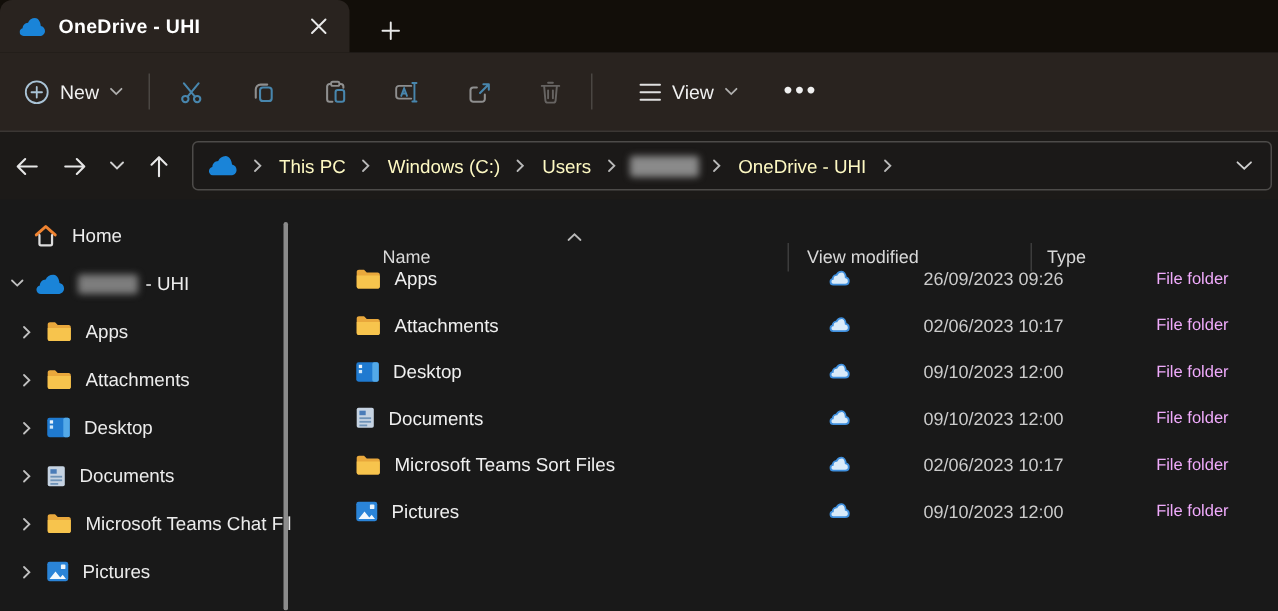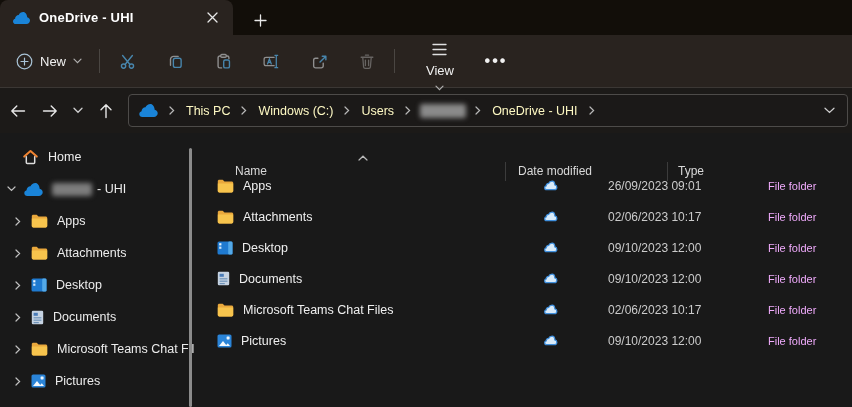--- a/index.html
+++ b/index.html
@@ -44,21 +44,21 @@
     flex:1; height:33px; margin-left:6px; margin-right:0;
     border:1px solid #4d4b49; border-radius:4px; background:#1b1918;
     display:flex; align-items:center; padding:0 10px; gap:2px; min-width:0;
   }
   .crumb { font-size:12.5px; color:#fef9c3; padding:3px 6px; border-radius:3px; white-space:nowrap; }
   .crumb-sep { padding:0 3px; display:flex; align-items:center; }
   .blur-block { width:46px; height:14px; border-radius:2px; background:#8a8a8a; filter:blur(2.5px); margin:0 4px; }
   .addr-spacer { flex:1; }
 
   
-  .content { display:flex; height:274px; position:relative; }
+  .content { display:flex; height:274px; position:relative;gap:20px; }
   .sidebar { width:203px; padding-top:8px; position:relative; }
   .side-item { height:32px; display:flex; align-items:center; font-size:12.5px; color:#ececec; border-radius:4px; }
   .side-item .twisty { width:12px; height:12px; display:flex; align-items:center; justify-content:center; flex:none; }
   .side-item .s-icon { margin:0 9px 0 7px; flex:none; }
   .side-label { white-space:nowrap; overflow:hidden; }
   .pl-root { padding-left:5px; }
   .pl-home { padding-left:22px; }
   .pl-child { padding-left:12px; }
   .side-blur { width:40px; height:13px; border-radius:2px; background:#7d7d7d; filter:blur(2.5px); margin-right:5px; }
 
@@ -172,21 +172,21 @@
     <span style="opacity:.55;">
       <svg width="16" height="17" viewBox="0 0 15 16" fill="none" stroke="#9a9a9a" stroke-width="1.2" stroke-linecap="round">
           <path d="M2 4h11M6 2h3M3.5 4l.8 9.2a1.5 1.5 0 0 0 1.5 1.3h3.4a1.5 1.5 0 0 0 1.5-1.3L11.5 4M6 6.8v5M9 6.8v5"></path>
         </svg>
     </span>
   </div>
 
   <div class="cmd-divider"></div>
 
 
-  <div class="cmd-btn" style="margin-left:14px;flex-direction:column;">
+  <div class="cmd-btn" style="margin-left:14px;">
     <span>
       <svg width="15" height="13" viewBox="0 0 15 13" stroke="#e0e0e0" stroke-width="1.3" stroke-linecap="round">
           <path d="M1 1.5h13M1 6.5h13M1 11.5h13"></path>
         </svg>
     </span>
     <span>View</span>
     <span class="chev-sm">
       <svg width="9" height="6" viewBox="0 0 9 6">
           <path d="M1 1.2l3.5 3.5L8 1.2" stroke="#c8c8c8" stroke-width="1.2" fill="none" stroke-linecap="round"></path>
         </svg>
@@ -402,21 +402,21 @@
     <div class="hdr-row">
       <div class="hdr-cell c-name">
         <span>Name</span>
         <span class="sort-caret">
           <svg width="10" height="6" viewBox="0 0 10 6" fill="none" stroke="#b8b8b8" stroke-width="1.2" stroke-linecap="round">
               <path d="M1 5l4-3.8L9 5"></path>
             </svg>
         </span>
       </div>
       <div class="hdr-cell c-date">
-        <span>Date modified</span>
+        <span>View modified</span>
       </div>
       <div class="hdr-cell c-type">
         <span>Type</span>
       </div>
     </div>
 
     <div class="rows">
 
       <div class="file-row">
         <div class="cell-name">
@@ -428,21 +428,21 @@
           </span>
           <span>Apps</span>
         </div>
         <div class="cell-status">
           <span>
             <svg width="15" height="11" viewBox="0 0 17 12">
                 <path d="M10.3 1C8.6 1 7.1 2 6.5 3.5 4.9 3.6 3.6 4.9 3.6 6.5c-1 .2-1.7 1.1-1.7 2.1 0 1.2 1 2.2 2.2 2.2h8.8c1.6 0 2.8-1.2 2.8-2.8 0-1.4-1-2.5-2.3-2.7C13.3 2.9 11.9 1 10.3 1z" fill="#d9ebfa" stroke="#3f8fdd" stroke-width="1.4"></path>
               </svg>
           </span>
         </div>
-        <div class="cell-date">26/09/2023 09:01</div>
+        <div class="cell-date">26/09/2023 09:26</div>
         <div class="cell-type">File folder</div>
       </div>
 
       <div class="file-row">
         <div class="cell-name">
           <span>
             <svg width="17" height="14" viewBox="0 0 17 14">
                 <path d="M0.8 2.2C0.8 1.4 1.5.8 2.3.8h3.4l1.8 1.8h7.2c.8 0 1.5.6 1.5 1.4v8c0 .8-.7 1.4-1.5 1.4H2.3c-.8 0-1.5-.6-1.5-1.4V2.2z" fill="#e9a83c"></path>
                 <path d="M0.8 4.6h15.4v7.4c0 .8-.7 1.4-1.5 1.4H2.3c-.8 0-1.5-.6-1.5-1.4V4.6z" fill="#f7c44d"></path>
               </svg>
@@ -508,21 +508,21 @@
       </div>
 
       <div class="file-row">
         <div class="cell-name">
           <span>
             <svg width="17" height="14" viewBox="0 0 17 14">
                 <path d="M0.8 2.2C0.8 1.4 1.5.8 2.3.8h3.4l1.8 1.8h7.2c.8 0 1.5.6 1.5 1.4v8c0 .8-.7 1.4-1.5 1.4H2.3c-.8 0-1.5-.6-1.5-1.4V2.2z" fill="#e9a83c"></path>
                 <path d="M0.8 4.6h15.4v7.4c0 .8-.7 1.4-1.5 1.4H2.3c-.8 0-1.5-.6-1.5-1.4V4.6z" fill="#f7c44d"></path>
               </svg>
           </span>
-          <span>Microsoft Teams Chat Files</span>
+          <span>Microsoft Teams Sort Files</span>
         </div>
         <div class="cell-status">
           <span>
             <svg width="15" height="11" viewBox="0 0 17 12">
                 <path d="M10.3 1C8.6 1 7.1 2 6.5 3.5 4.9 3.6 3.6 4.9 3.6 6.5c-1 .2-1.7 1.1-1.7 2.1 0 1.2 1 2.2 2.2 2.2h8.8c1.6 0 2.8-1.2 2.8-2.8 0-1.4-1-2.5-2.3-2.7C13.3 2.9 11.9 1 10.3 1z" fill="#d9ebfa" stroke="#3f8fdd" stroke-width="1.4"></path>
               </svg>
           </span>
         </div>
         <div class="cell-date">02/06/2023 10:17</div>
         <div class="cell-type">File folder</div>

